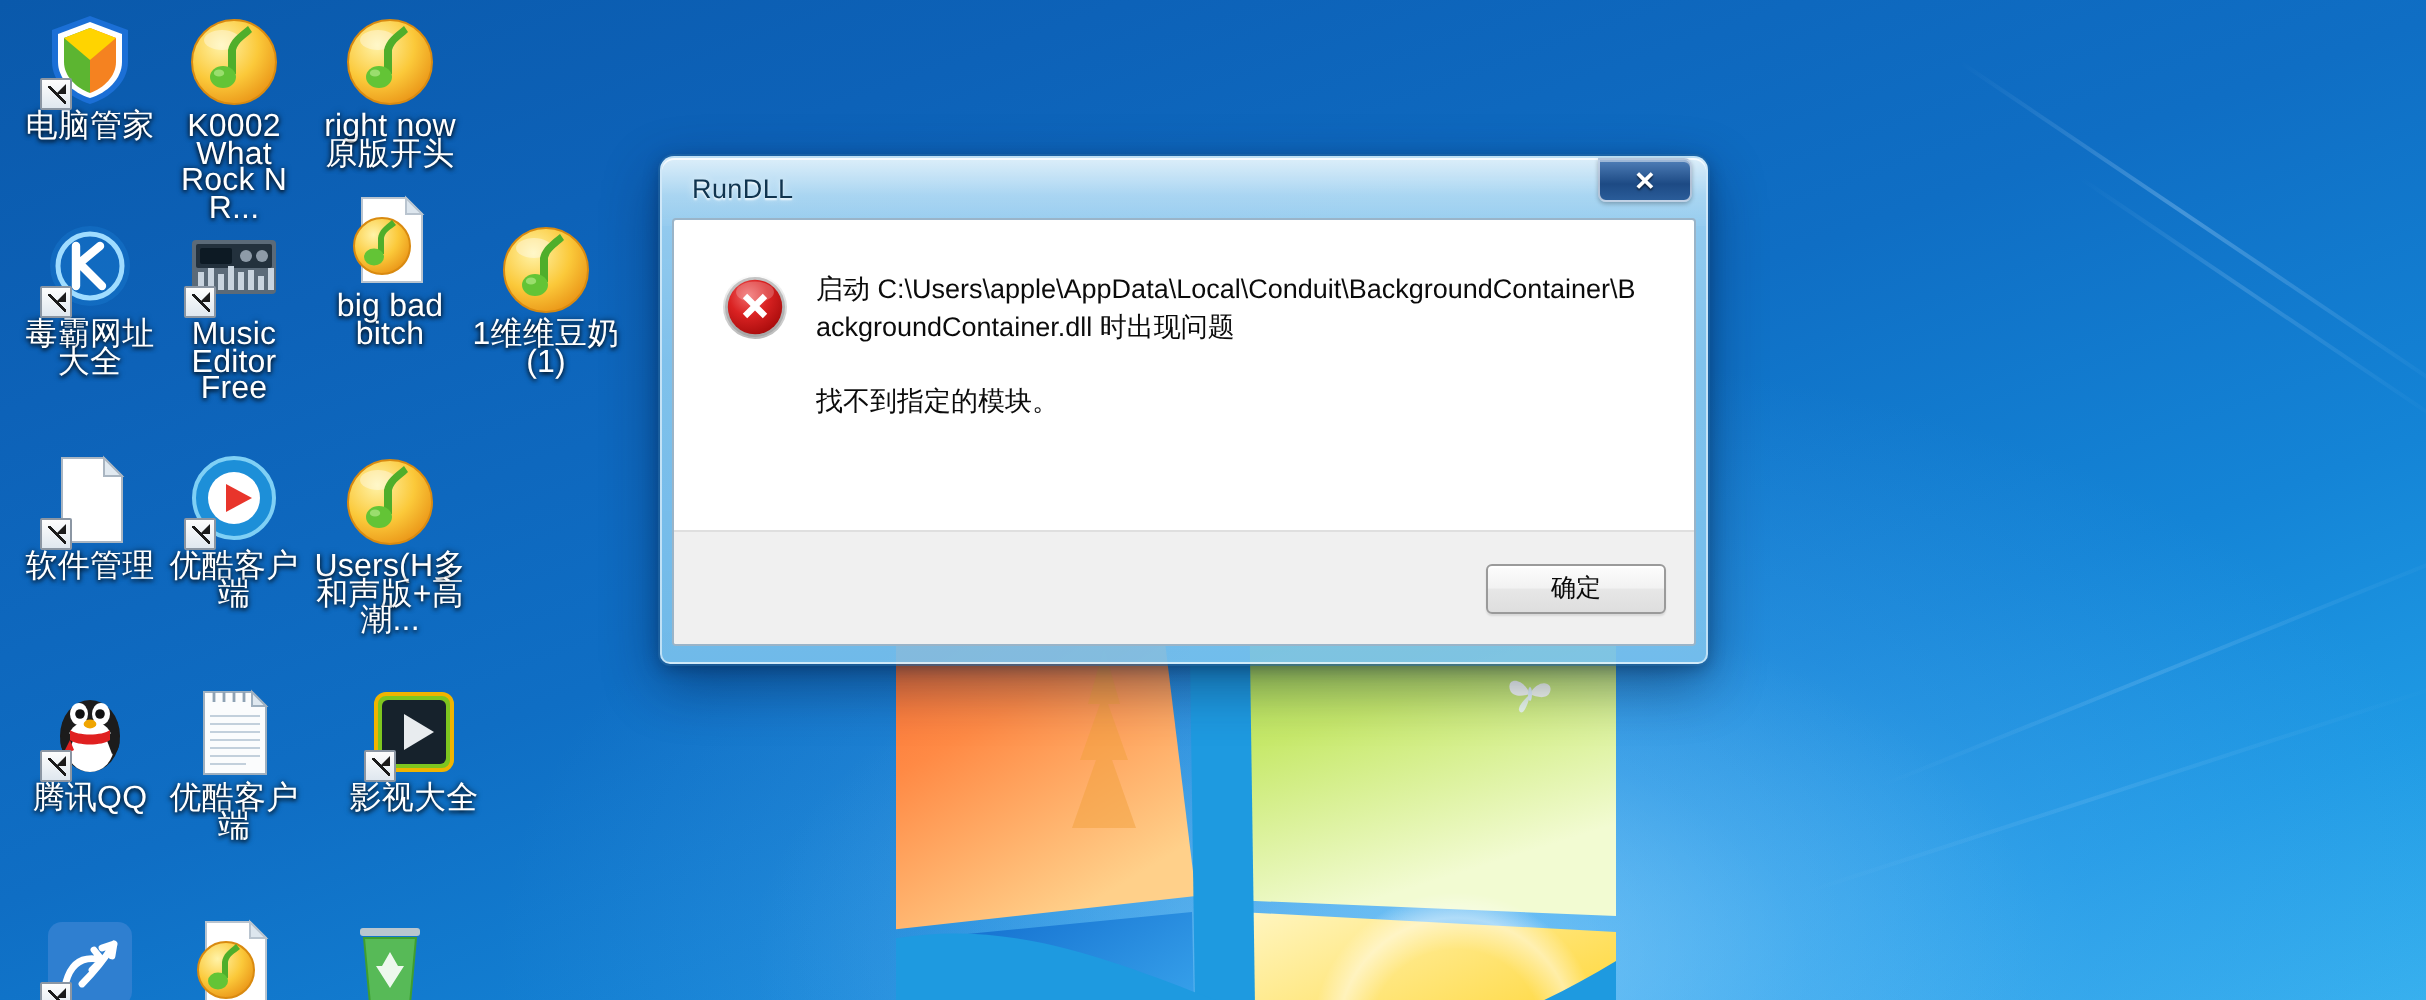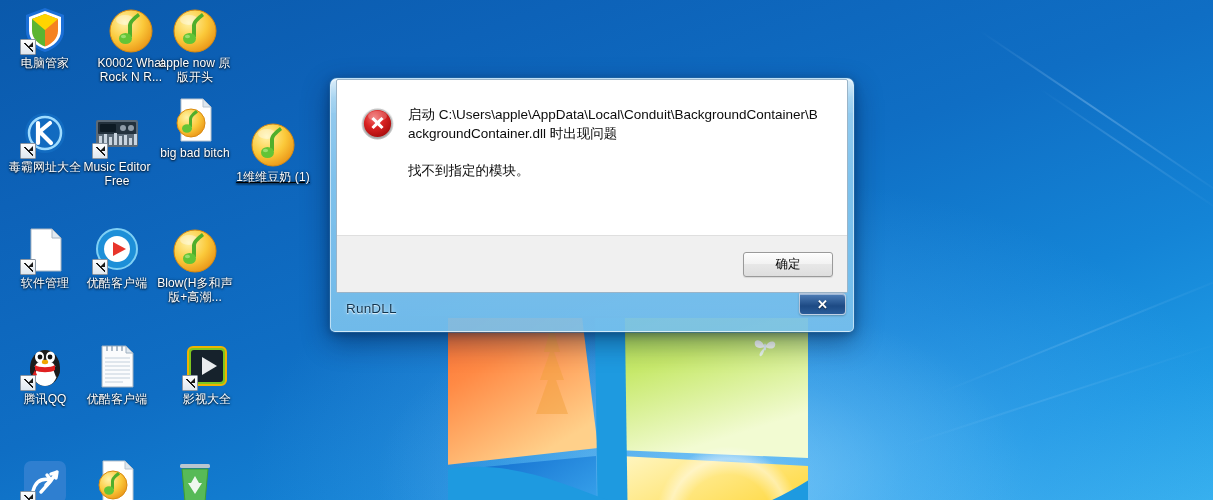--- a/index.html
+++ b/index.html
@@ -73,21 +73,21 @@
     width: 78px;
     text-align: center;
     cursor: default;
   }
   .icon-art {
     position: relative;
     width: 48px; height: 48px;
     margin: 0 auto 3px auto;
   }
   .icon-label {
-    font-size: 12px;
+    font-size: 16px;
     line-height: 13.5px;
     color: #ffffff;
     text-shadow: 0 1px 2px rgba(0,0,0,0.85), 0 0 3px rgba(0,0,0,0.6);
     word-wrap: break-word;
     letter-spacing: .1px;
   }
   
   .shortcut-badge {
     position: absolute;
     left: -1px; bottom: -1px;
@@ -330,21 +330,21 @@
         <path d="M24 2 L43 9 V25 C43 35 34 43 24 46 C14 43 5 35 5 25 V9 Z" fill="#1b6fd6"></path>
         <path d="M24 5 L40 11 V25 C40 33.5 32.5 40.5 24 43 C15.5 40.5 8 33.5 8 25 V11 Z" fill="#ffffff"></path>
         <path d="M24 8 L37 13 V25 C37 32 31 38 24 40.5 V24 Z" fill="#f58220"></path>
         <path d="M24 8 L11 13 V25 C11 32 17 38 24 40.5 V24 Z" fill="#5cb531"></path>
         <path d="M24 8 L37 13 L24 24 L11 13 Z" fill="#ffd400"></path>
       </svg>
           <span class="shortcut-badge"></span>
         </div>
         <div class="icon-label">电脑管家</div>
       </div>
-      <div class="desk-icon" style="left: 92px; top: 6px;">
+      <div class="desk-icon" style="left: 78px; top: 6px;">
         <div class="icon-art">
           <svg class="art-music" viewBox="0 0 48 48">
         <defs>
               <radialGradient id="mgA" cx="0.35" cy="0.3" r="0.8">
           <stop offset="0%" stop-color="#fff3a8"></stop>
                 <stop offset="55%" stop-color="#fbc93a"></stop>
           <stop offset="100%" stop-color="#e88f13"></stop>
               </radialGradient>
             </defs>
         <circle cx="24" cy="25" r="21" fill="url(#mgA)" stroke="#d98a10" stroke-width="1"></circle>
@@ -366,21 +366,21 @@
           <stop offset="100%" stop-color="#e88f13"></stop>
               </radialGradient>
             </defs>
         <circle cx="24" cy="25" r="21" fill="url(#mgA)" stroke="#d98a10" stroke-width="1"></circle>
         <ellipse cx="18" cy="14" rx="9" ry="5" fill="#ffffff" opacity="0.38"></ellipse>
         <path d="M31 7 C26 11, 22 14, 21 19 L21 31 L25 31 L25 19 C26 15, 30 13, 33 10 Z" fill="#4fae2b"></path>
         <ellipse cx="18.5" cy="32.5" rx="6.5" ry="5.5" fill="#63c436"></ellipse>
         <ellipse cx="16.5" cy="30.5" rx="2.6" ry="1.8" fill="#a8e57c" opacity="0.8"></ellipse>
       </svg>
         </div>
-        <div class="icon-label">apple now 原版开头</div>
+        <div class="icon-label">right now 原版开头</div>
       </div>
       <div class="desk-icon" style="left: 78px; top: 110px;">
         <div class="icon-art">
           <svg class="art-mixer" viewBox="0 0 48 48">
         <rect x="3" y="10" width="42" height="27" rx="2" fill="#5b6a78"></rect>
         <rect x="5" y="12" width="38" height="12" rx="1" fill="#23313d"></rect>
         <rect x="7" y="14" width="16" height="8" rx="1" fill="#0d1a24"></rect>
         <circle cx="30" cy="18" r="3" fill="#8e9ba8"></circle>
             <circle cx="38" cy="18" r="3" fill="#8e9ba8"></circle>
         <g fill="#c9d4df">
@@ -421,21 +421,21 @@
           <stop offset="100%" stop-color="#e88f13"></stop>
               </radialGradient>
             </defs>
         <circle cx="20" cy="27" r="14" fill="url(#mgB)" stroke="#d98a10" stroke-width="1"></circle>
         <path d="M25 14 C21.5 17, 18.5 19, 18 23 L18 31 L21 31 L21 23 C21.5 20, 24.5 18.5, 27 16.5 Z" fill="#4fae2b"></path>
         <ellipse cx="16" cy="32.5" rx="5" ry="4.2" fill="#63c436"></ellipse>
       </svg>
         </div>
         <div class="icon-label">big bad bitch</div>
       </div>
-      <div class="desk-icon" style="left: 234px; top: 120px; text-decoration: underline;">
+      <div class="desk-icon" style="left: 234px; top: 110px;">
         <div class="icon-art">
           <svg class="art-music" viewBox="0 0 48 48">
         <defs>
               <radialGradient id="mgA" cx="0.35" cy="0.3" r="0.8">
           <stop offset="0%" stop-color="#fff3a8"></stop>
                 <stop offset="55%" stop-color="#fbc93a"></stop>
           <stop offset="100%" stop-color="#e88f13"></stop>
               </radialGradient>
             </defs>
         <circle cx="24" cy="25" r="21" fill="url(#mgA)" stroke="#d98a10" stroke-width="1"></circle>
@@ -479,21 +479,21 @@
           <stop offset="100%" stop-color="#e88f13"></stop>
               </radialGradient>
             </defs>
         <circle cx="24" cy="25" r="21" fill="url(#mgA)" stroke="#d98a10" stroke-width="1"></circle>
         <ellipse cx="18" cy="14" rx="9" ry="5" fill="#ffffff" opacity="0.38"></ellipse>
         <path d="M31 7 C26 11, 22 14, 21 19 L21 31 L25 31 L25 19 C26 15, 30 13, 33 10 Z" fill="#4fae2b"></path>
         <ellipse cx="18.5" cy="32.5" rx="6.5" ry="5.5" fill="#63c436"></ellipse>
         <ellipse cx="16.5" cy="30.5" rx="2.6" ry="1.8" fill="#a8e57c" opacity="0.8"></ellipse>
       </svg>
         </div>
-        <div class="icon-label">Blow(H多和声版+高潮...</div>
+        <div class="icon-label">Users(H多和声版+高潮...</div>
       </div>
       <div class="desk-icon" style="left: 6px; top: 342px;">
         <div class="icon-art">
           <svg class="art-qq" viewBox="0 0 48 48">
         <ellipse cx="24" cy="26" rx="15" ry="18" fill="#1c1c1c"></ellipse>
         <ellipse cx="24" cy="31" rx="12" ry="13" fill="#ffffff"></ellipse>
         <ellipse cx="18.5" cy="15" rx="4.5" ry="5.5" fill="#ffffff"></ellipse>
         <ellipse cx="29.5" cy="15" rx="4.5" ry="5.5" fill="#ffffff"></ellipse>
         <circle cx="19" cy="15" r="2.4" fill="#111"></circle>
             <circle cx="29" cy="15" r="2.4" fill="#111"></circle>
@@ -580,20 +580,27 @@
         <path d="M11 11 H37 L34 44 H14 Z" fill="#5fc14a" opacity="0.9"></path>
         <path d="M11 11 H37 L34 44 H14 Z" fill="none" stroke="#3f9e2e" stroke-width="1"></path>
         <path d="M24 18 L28 25 H31 L24 36 L17 25 H20 Z" fill="#ffffff" opacity="0.9"></path>
       </svg>
         </div>
         <div class="icon-label"></div>
       </div>
     </div>
 
   <div id="rundll-dialog">
+
+    <div id="title-bar">
+      <span id="dialog-title">RunDLL</span>
+      <div id="close-button">
+        <span class="x-glyph">✕</span>
+      </div>
+    </div>
 
     <div id="dialog-body">
 
       <div id="message-area">
 
         <svg id="error-icon" viewBox="0 0 33 33">
           <defs>
             <radialGradient id="errGrad" cx="0.38" cy="0.30" r="0.85">
               <stop offset="0%" stop-color="#f06a6a"></stop>
               <stop offset="42%" stop-color="#da2222"></stop>
@@ -615,21 +622,14 @@
         <div>
           <div id="message-text">启动 C:\Users\apple\AppData\Local\Conduit\BackgroundContainer\BackgroundContainer.dll 时出现问题</div>
           <div id="message-secondary">找不到指定的模块。</div>
         </div>
       </div>
 
       <div id="dialog-footer">
         <button id="ok-button">确定</button>
       </div>
     </div>
-
-    <div id="title-bar">
-      <span id="dialog-title">RunDLL</span>
-      <div id="close-button">
-        <span class="x-glyph">✕</span>
-      </div>
-    </div>
   </div>
 </div>
 
 </body></html>

